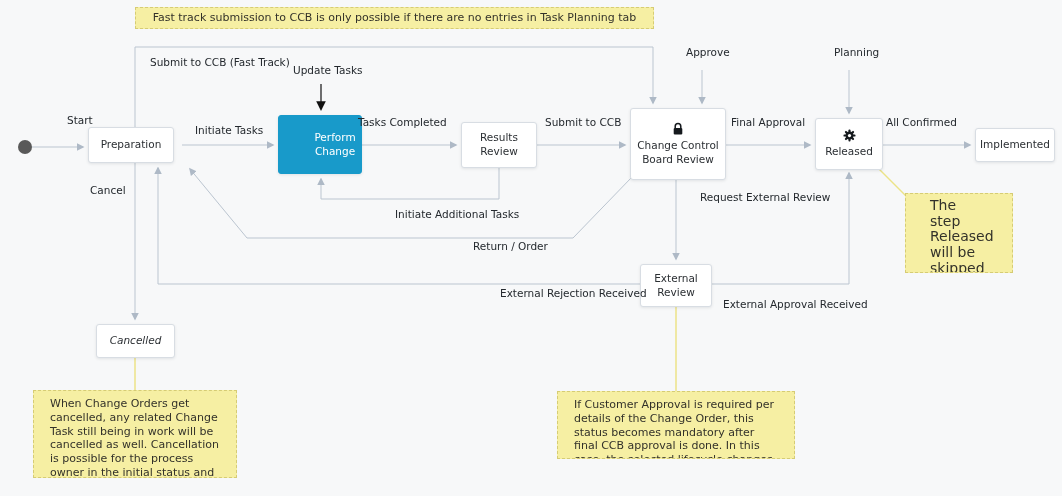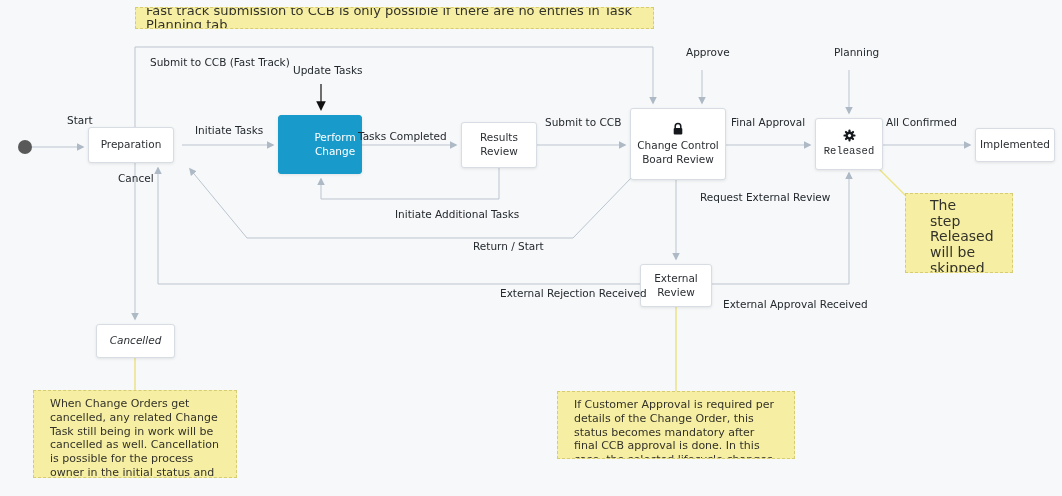--- a/index.html
+++ b/index.html
@@ -8,22 +8,22 @@
   .edges{position:absolute;left:0;top:0;}
   .node{position:absolute;display:flex;flex-direction:column;align-items:center;justify-content:center;
     background:#ffffff;border:1px solid #d8dde3;border-radius:3px;
     box-shadow:0 1px 3px rgba(30,40,50,.10);font-size:10.5px;color:#2b2f33;
     text-align:center;line-height:1.3;padding:2px;box-sizing:border-box;}
   .node.active{background:#189aca;border-color:#189aca;color:#ffffff;padding-left:32px;}
   .icon{display:block;line-height:0;margin-bottom:3px;}
   .elabel{position:absolute;font-size:10.5px;color:#24292e;white-space:nowrap;}
   .note{position:absolute;background:#f6efa3;border:1px dashed #d6cc74;color:#33322a;
     font-size:11px;line-height:1.25;padding:6px 16px;box-sizing:border-box;overflow:hidden;}
-  .note.center{display:flex;align-items:center;justify-content:center;text-align:left;
-    font-size:13px;padding:10px;line-height:1.1;}
+  .note.center{display:flex;align-items:center;justify-content:center;text-align:right;
+    font-size:11px;padding:2px;line-height:1.1;}
   .note.small{font-size:14px;line-height:1.12;padding:4px 24px;}
   .start-dot{position:absolute;width:14px;height:14px;border-radius:50%;background:#595959;}
 </style>
 </head>
 <body>
 
 <div class="canvas">
 
   <svg class="edges" width="1062" height="496">
     <defs>
@@ -76,21 +76,21 @@
   <div class="node" style="left:630px;top:108px;width:96px;height:72px;">
     <span class="icon">
       <svg width="12" height="14" viewBox="0 0 12 14">
         <path d="M3.2 6.2 V4.4 a2.8 2.8 0 0 1 5.6 0 V6.2" fill="none" stroke="#15191d" stroke-width="1.5"></path>
         <rect x="1.7" y="5.9" width="8.6" height="6.6" rx="1.1" fill="#15191d"></rect>
       </svg>
     </span>
     <span>Change Control Board Review</span>
   </div>
 
-  <div class="node" style="left:815px;top:118px;width:68px;height:52px;font-family:Liberation Mono, monospace;">
+  <div class="node" style="left:815px;top:118px;width:68px;height:52px;">
     <span class="icon">
       <svg width="13" height="13" viewBox="0 0 16 16">
         <g fill="#15191d">
           <rect x="6.7" y="0.6" width="2.6" height="14.8" rx="1.1"></rect>
           <rect x="6.7" y="0.6" width="2.6" height="14.8" rx="1.1" transform="rotate(45 8 8)"></rect>
           <rect x="6.7" y="0.6" width="2.6" height="14.8" rx="1.1" transform="rotate(90 8 8)"></rect>
           <rect x="6.7" y="0.6" width="2.6" height="14.8" rx="1.1" transform="rotate(135 8 8)"></rect>
           <circle cx="8" cy="8" r="4.8"></circle>
         </g>
         <circle cx="8" cy="8" r="2" fill="#ffffff"></circle>
@@ -108,29 +108,29 @@
   </div>
 
   <div class="node" style="left:96px;top:324px;width:79px;height:34px;font-style:italic;">
     <span>Cancelled</span>
   </div>
 
   <div class="elabel" style="left:67px;top:114px;">Start</div>
   <div class="elabel" style="left:195px;top:124px;">Initiate Tasks</div>
   <div class="elabel" style="left:150px;top:56px;">Submit to CCB (Fast Track)</div>
   <div class="elabel" style="left:293px;top:64px;">Update Tasks</div>
-  <div class="elabel" style="left:358px;top:130px;">Tasks Completed</div>
+  <div class="elabel" style="left:358px;top:116px;">Tasks Completed</div>
   <div class="elabel" style="left:545px;top:116px;">Submit to CCB</div>
   <div class="elabel" style="left:686px;top:46px;">Approve</div>
   <div class="elabel" style="left:731px;top:116px;">Final Approval</div>
   <div class="elabel" style="left:834px;top:46px;">Planning</div>
   <div class="elabel" style="left:886px;top:116px;">All Confirmed</div>
-  <div class="elabel" style="left:90px;top:172px;margin-left:28px;">Cancel</div>
+  <div class="elabel" style="left:90px;top:184px;">Cancel</div>
   <div class="elabel" style="left:395px;top:208px;">Initiate Additional Tasks</div>
-  <div class="elabel" style="left:473px;top:240px;">Return / Start</div>
+  <div class="elabel" style="left:473px;top:240px;">Return / Order</div>
   <div class="elabel" style="left:700px;top:191px;">Request External Review</div>
   <div class="elabel" style="left:500px;top:287px;">External Rejection Received</div>
   <div class="elabel" style="left:723px;top:298px;">External Approval Received</div>
 
   <div class="note center" style="left:135px;top:7px;width:519px;height:22px;">Fast track submission to CCB is only possible if there are no entries in Task Planning tab</div>
 
   <div class="note small" style="left:905px;top:193px;width:108px;height:80px;">The step Released will be skipped if there are no Confirmation users defined (neither required nor additional)</div>
 
   <div class="note" style="left:33px;top:390px;width:204px;height:88px;">When Change Orders get cancelled, any related Change Task still being in work will be cancelled as well. Cancellation is possible for the process owner in the initial status and for the Change Coordinator before the CCB review</div>
 

